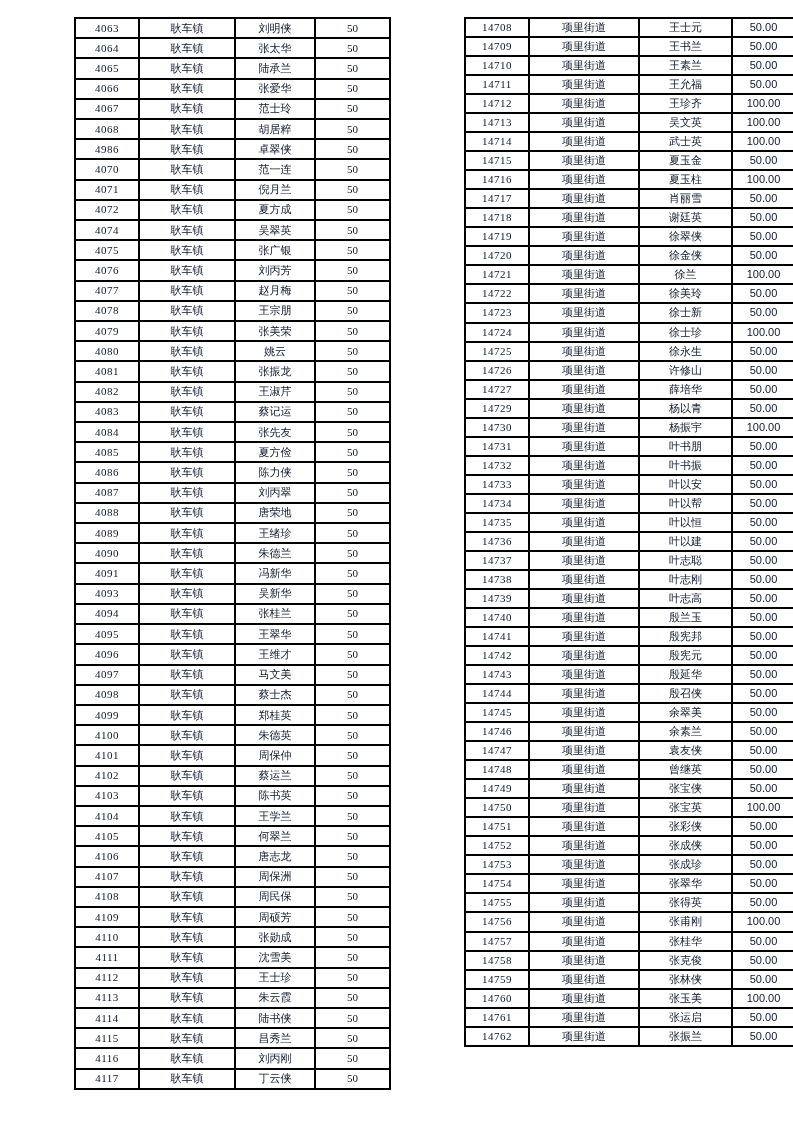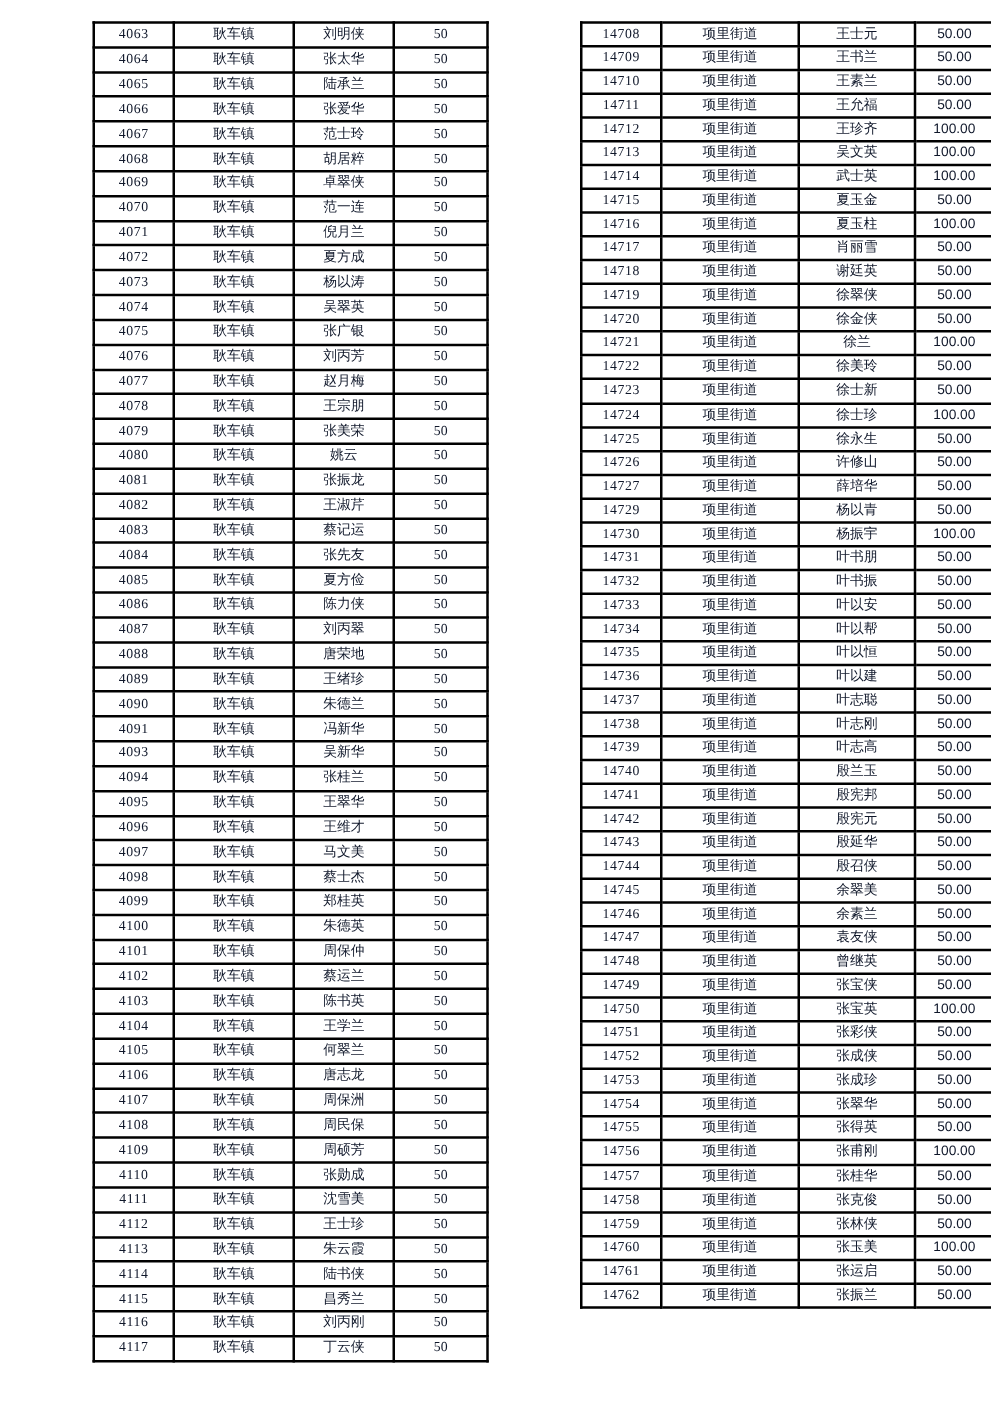--- a/index.html
+++ b/index.html
@@ -97,47 +97,41 @@
           <td class="c2">范士玲</td>
           <td class="c3">50</td>
         </tr>
         <tr>
           <td class="c0">4068</td>
           <td class="c1">耿车镇</td>
           <td class="c2">胡居粹</td>
           <td class="c3">50</td>
         </tr>
         <tr>
-          <td class="c0">4069</td>
+          <td class="c0">4986</td>
           <td class="c1">耿车镇</td>
           <td class="c2">卓翠侠</td>
           <td class="c3">50</td>
         </tr>
         <tr>
           <td class="c0">4070</td>
           <td class="c1">耿车镇</td>
           <td class="c2">范一连</td>
           <td class="c3">50</td>
         </tr>
         <tr>
           <td class="c0">4071</td>
           <td class="c1">耿车镇</td>
           <td class="c2">倪月兰</td>
           <td class="c3">50</td>
         </tr>
         <tr>
           <td class="c0">4072</td>
           <td class="c1">耿车镇</td>
           <td class="c2">夏方成</td>
-          <td class="c3">50</td>
-        </tr>
-        <tr>
-          <td class="c0">4073</td>
-          <td class="c1">耿车镇</td>
-          <td class="c2">杨以涛</td>
           <td class="c3">50</td>
         </tr>
         <tr>
           <td class="c0">4074</td>
           <td class="c1">耿车镇</td>
           <td class="c2">吴翠英</td>
           <td class="c3">50</td>
         </tr>
         <tr>
           <td class="c0">4075</td>

